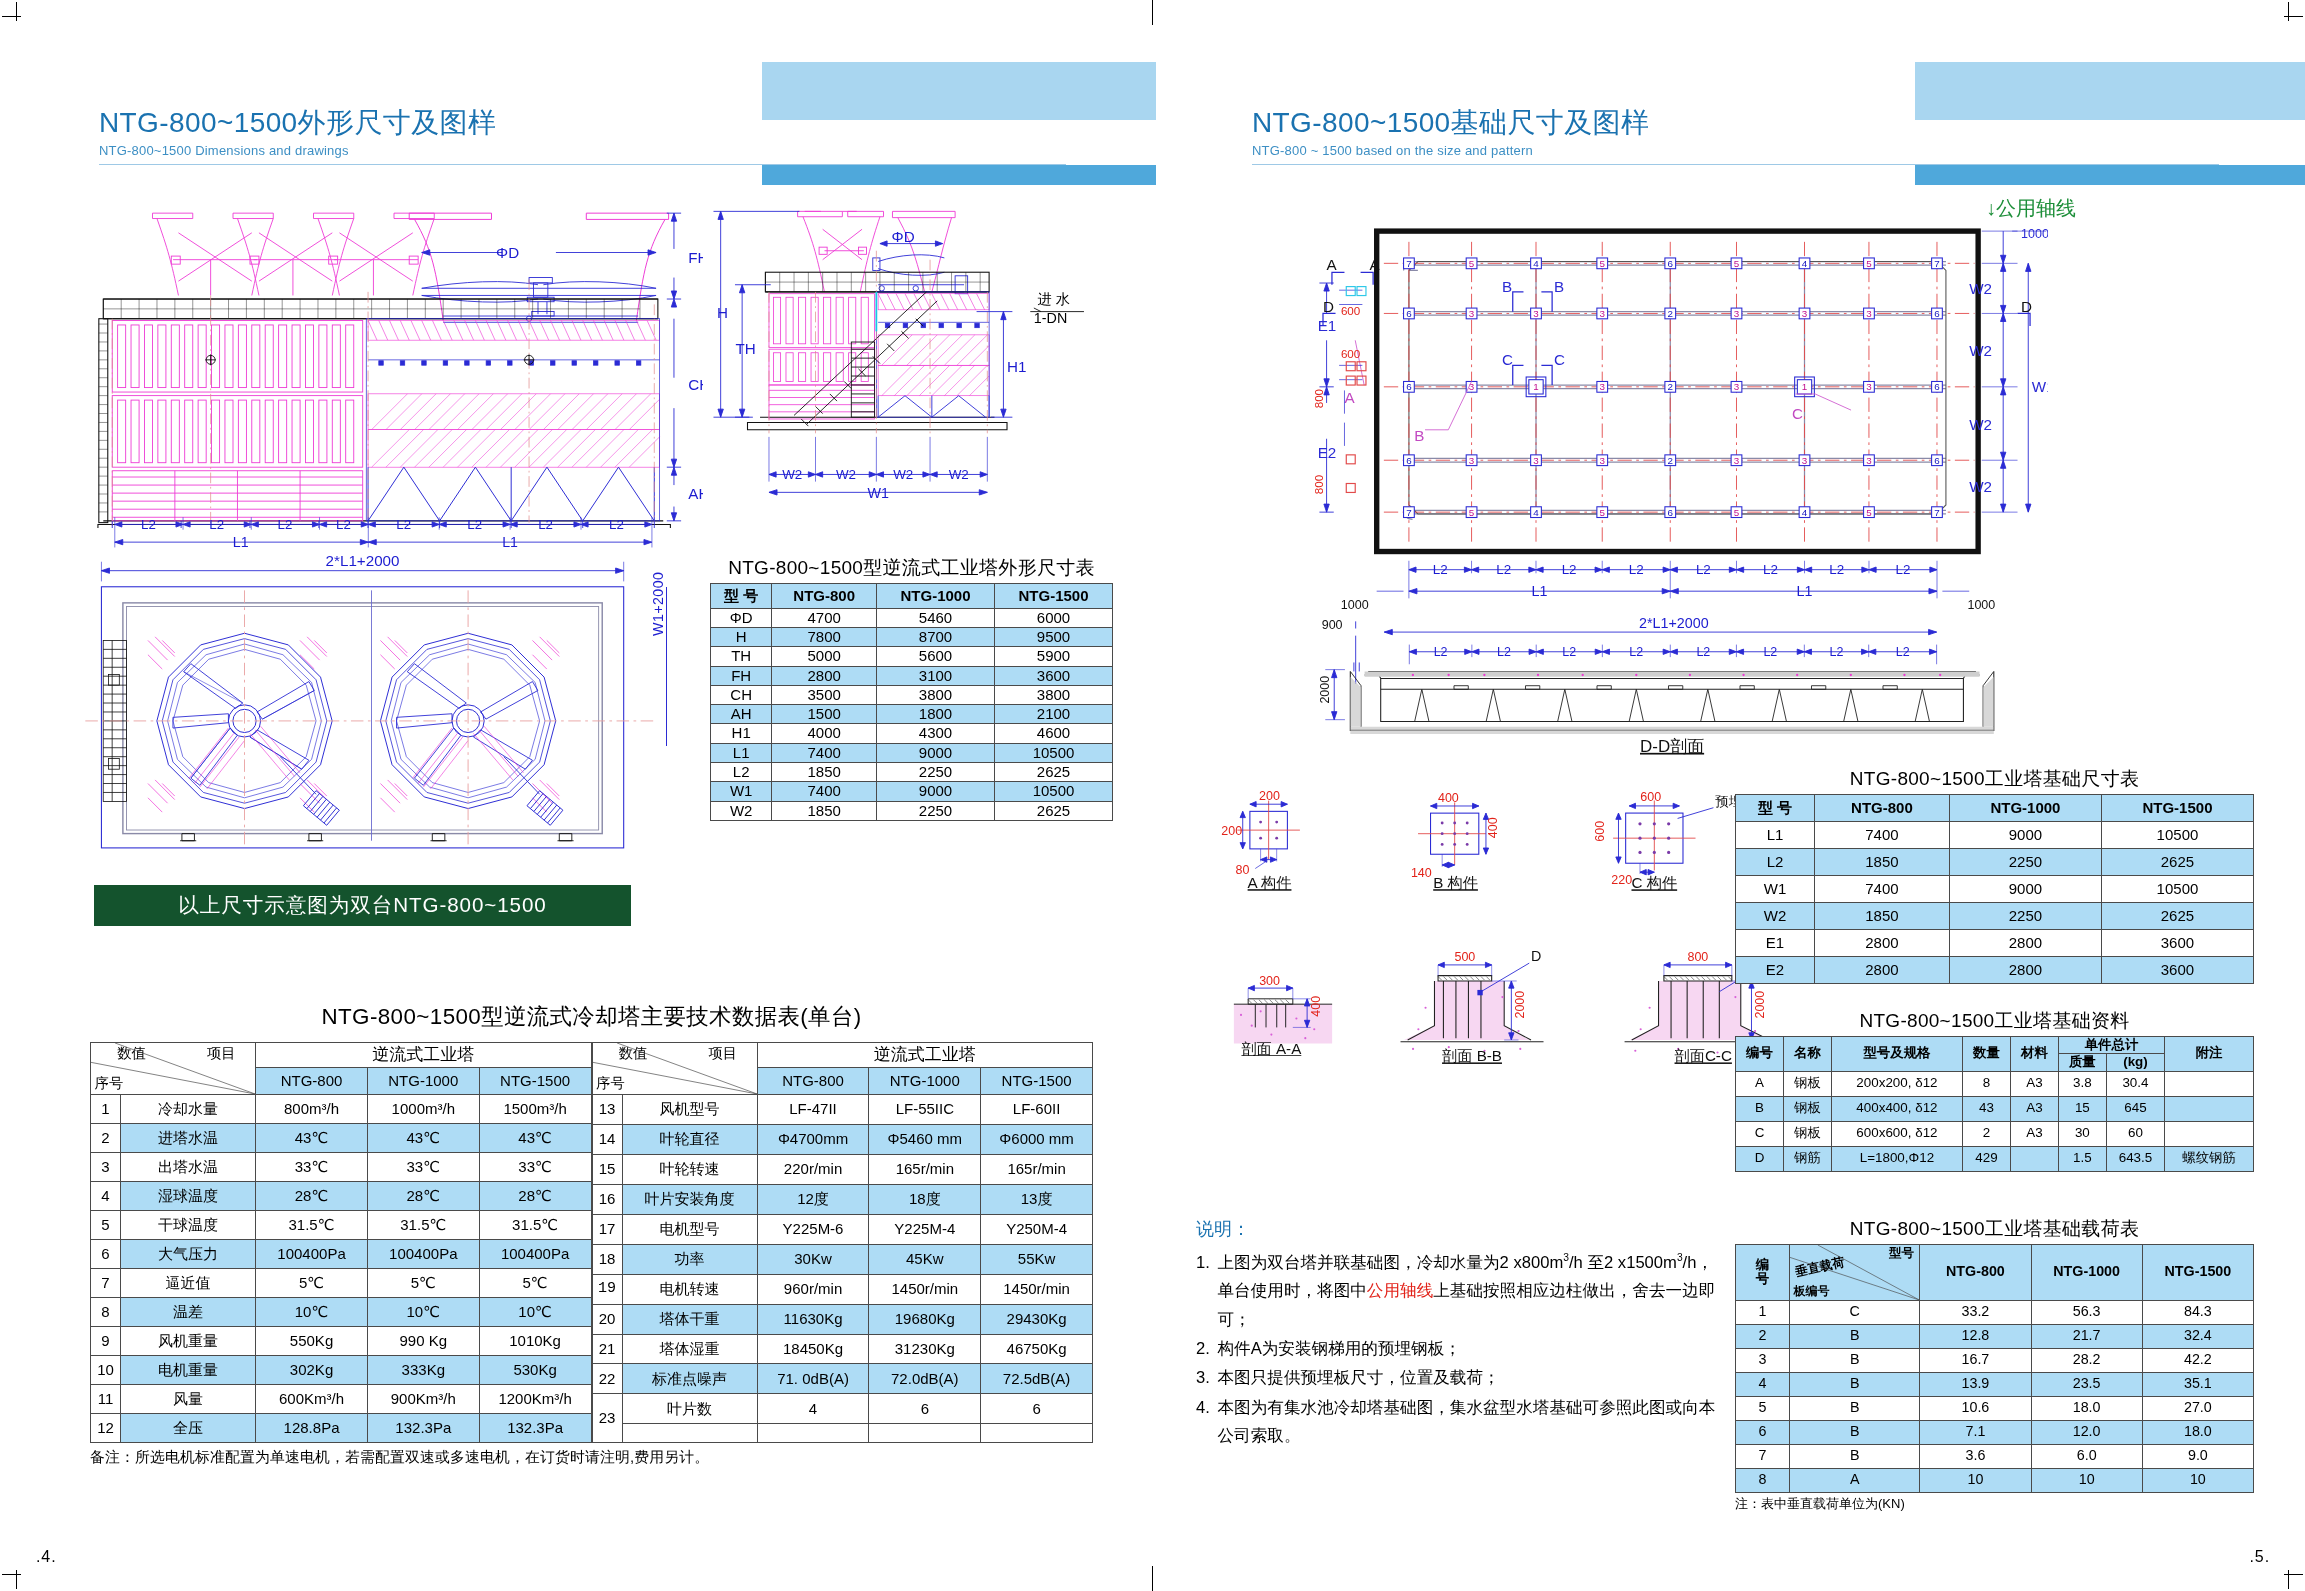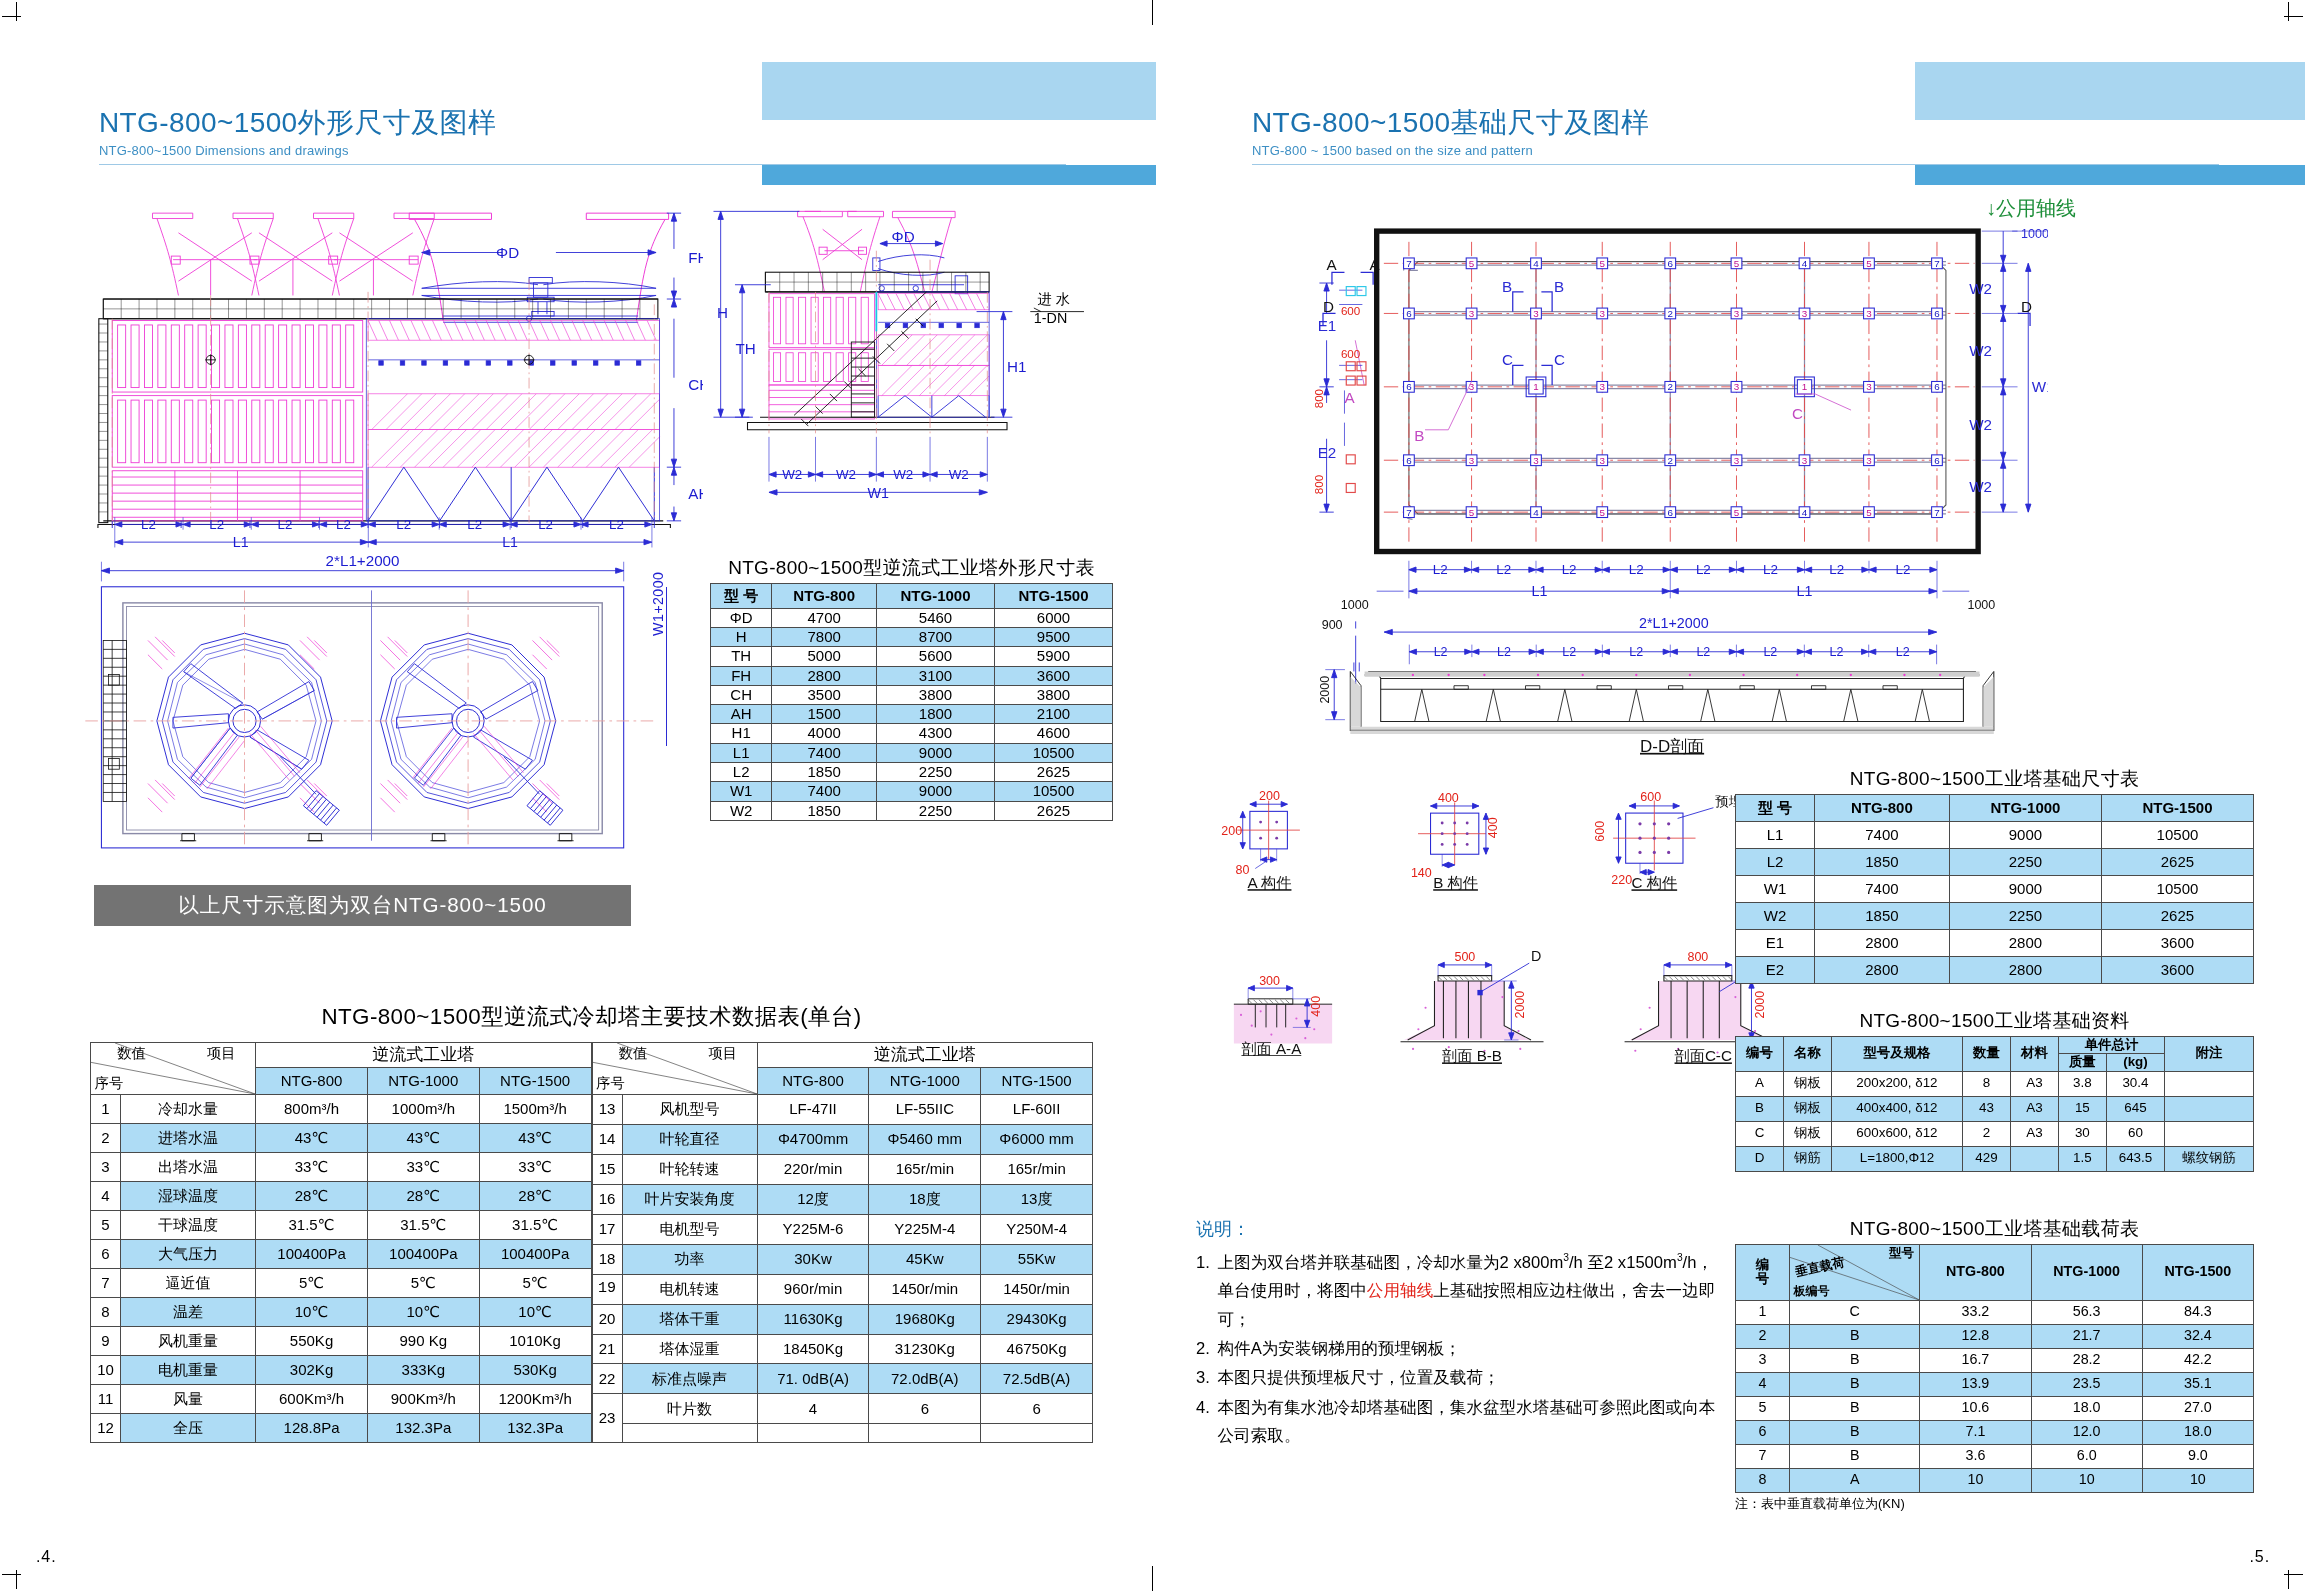--- a/index.html
+++ b/index.html
@@ -33,21 +33,21 @@
     padding:0.9px 1.8px; line-height:1.1; background:#fff; white-space:nowrap;
   }
   .blue { background:#aedcf5 !important; }
   .tcap { font-size:19px; text-align:center; margin-bottom:1.8px; letter-spacing:0.3px; }
 
   
   svg { display:block; }
   .dimtxt { font-family:"Liberation Sans",sans-serif; fill:#1c1cd0; }
 
   .banner {
-    background:#737373; color:#fff; text-align:center;
+    background:#14532d; color:#fff; text-align:center;
     font-size:20.6px; letter-spacing:0.9px; padding:6.3px 0;
   }
   .note { color:#000; font-size:16.6px; line-height:1.72; }
   .note .hd { color:#1a72b0; font-size:18px; margin-bottom:3.6px; }
   .note .red { color:#e2231a; }
   .note ol { margin:0; padding-left:0; list-style:none; }
   .note li { display:flex; margin-bottom:0.9px; }
   .note li .n { width:21.5px; flex:none; }
   .note li .b { flex:1; }
   sup { font-size:.62em; vertical-align:super; }
@@ -804,20 +804,21 @@
             </tr>
             <tr style="height: 18px;">
               <td></td>
               <td></td>
               <td></td>
               <td></td>
             </tr>
           </tbody>
         </table>
     </div>
+    <div class="remark" style="margin-top:5.4px;">备注：所选电机标准配置为单速电机，若需配置双速或多速电机，在订货时请注明,费用另计。</div>
   </div>
 
   <div class="pgno" style="left:36px;">.4.</div>
 </div>
 
 <div class="page right">
 
   <div class="hdr">
     <div class="barlight" style="left:663px;width:394px;"></div>
     <div class="zh">NTG-800~1500基础尺寸及图样</div>

